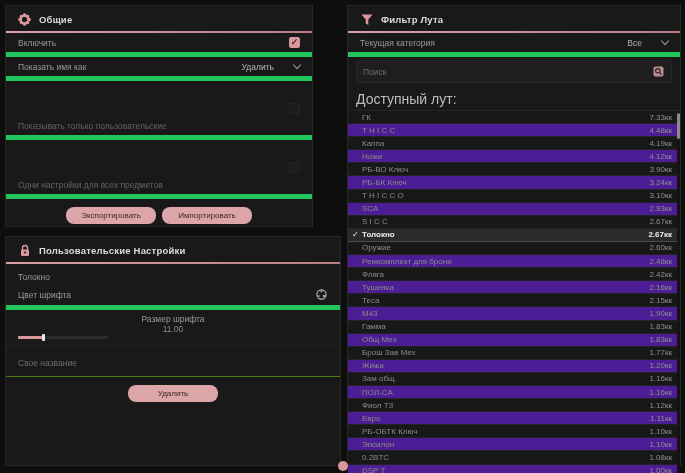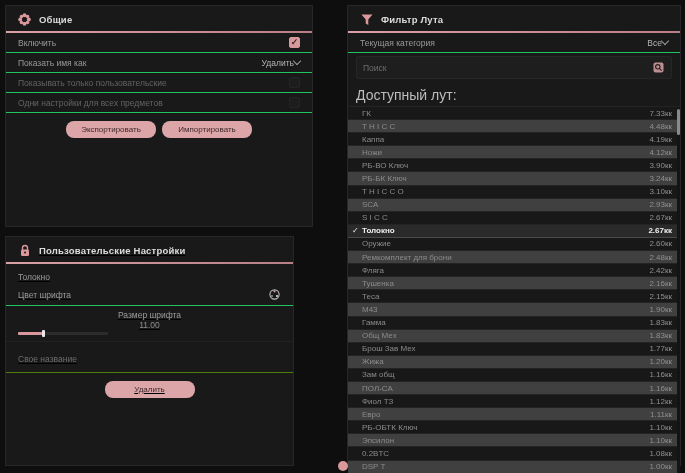--- a/index.html
+++ b/index.html
@@ -7,52 +7,52 @@
     width:685px;height:473px;position:relative;overflow:hidden;
     background:#0e0e0e;
     font-family:"Liberation Sans", sans-serif;
     -webkit-font-smoothing:antialiased;
   }
   .panel{
     position:absolute;background:#191919;border:1px solid #272727;
     box-sizing:border-box;
   }
   #panel-general{left:5px;top:5px;width:308px;height:222px;}
-  #panel-custom {left:5px;top:236px;width:289px;height:230px;text-decoration:underline;}
+  #panel-custom {left:5px;top:236px;width:336px;height:230px;}
   #panel-filter {left:347px;top:5px;width:334px;height:461px;}
 
   .panel-header{
     display:flex;align-items:center;gap:8px;
     padding:7px 12px 5px 12px;
   }
   .panel-title{font-size:9.5px;font-weight:bold;color:#dcdcdc;letter-spacing:.2px;}
   .accent-line{height:2px;background:linear-gradient(90deg,#d9a1a6,#b97f86);width:100%;}
   .hicon{width:13px;height:13px;display:inline-flex;align-items:center;justify-content:center;}
 
   .row{
     display:flex;align-items:center;justify-content:space-between;
     padding:4px 12px;min-height:11px;
-    border-bottom:1px solid #22c55e;
+    border-bottom:5px solid #22c55e;
   }
   .row:last-child{border-bottom:none;}
   .lbl{font-size:8.5px;color:#9a9a9a;}
-  .lbl.dim{color:#636363;}
+  .lbl.dim{color:#636363;margin-top:36px;}
   .val{font-size:8.5px;color:#8d8d8d;}
 
   .checkbox{
     width:11px;height:11px;border-radius:2px;background:#232323;
     border:1px solid #343434;box-sizing:border-box;
     display:flex;align-items:center;justify-content:center;
     font-size:9px;color:#3c2428;line-height:1;
   }
   .checkbox[data-checked="true"]{background:#d9989c;border-color:#d9989c;}
   .checkbox[data-checked="true"]::after{content:"✓";font-weight:bold;}
   .checkbox.dimbox{opacity:.45;}
 
-  .select{display:flex;align-items:center;gap:0;cursor:pointer;}
+  .select{display:flex;align-items:center;gap:20px;cursor:pointer;}
   .select .sel-val{font-size:8.5px;color:#b5b5b5;}
   .chevron{
     width:5px;height:5px;border-right:1.4px solid #9a9a9a;border-bottom:1.4px solid #9a9a9a;
     transform:rotate(45deg);margin-top:-3px;
   }
 
   .btn{
     background:#dca6a8;color:#3f272b;border:none;border-radius:8px;
     font-size:8px;font-family:inherit;padding:4px 0;width:90px;cursor:pointer;
   }
@@ -73,21 +73,21 @@
     display:flex;align-items:center;justify-content:space-between;border-radius:2px;
   }
   .placeholder{font-size:8.5px;color:#6d6d6d;}
 
   .list-label{font-size:14px;color:#bdbdbd;padding:5px 8px 3px 8px;}
 
   .loot-list{position:relative;border-top:1px solid #242424;}
   .loot-row{
     display:flex;align-items:center;height:12.1px;
     padding:0 8px 0 4px;border-bottom:1px solid #232323;
-    background:#404040;cursor:pointer;
+    background:#4c1d95;cursor:pointer;
   }
   .loot-row:nth-child(even){background:#181818;}
   .loot-row .check{width:10px;font-size:8px;color:#e8e8e8;line-height:1;}
   .loot-row .lname{flex:1;font-size:8px;color:#8b8b8b;white-space:nowrap;overflow:hidden;}
   .loot-row .lval{font-size:8px;color:#909090;}
   .loot-row.selected{background:#2a2a2a;border-bottom:1px solid #4a4a4a;}
   .loot-row.selected .lname,.loot-row.selected .lval{color:#efefef;font-weight:bold;}
 
   .scrollbar{
     position:absolute;right:0;top:0;width:3px;height:100%;background:#141414;

